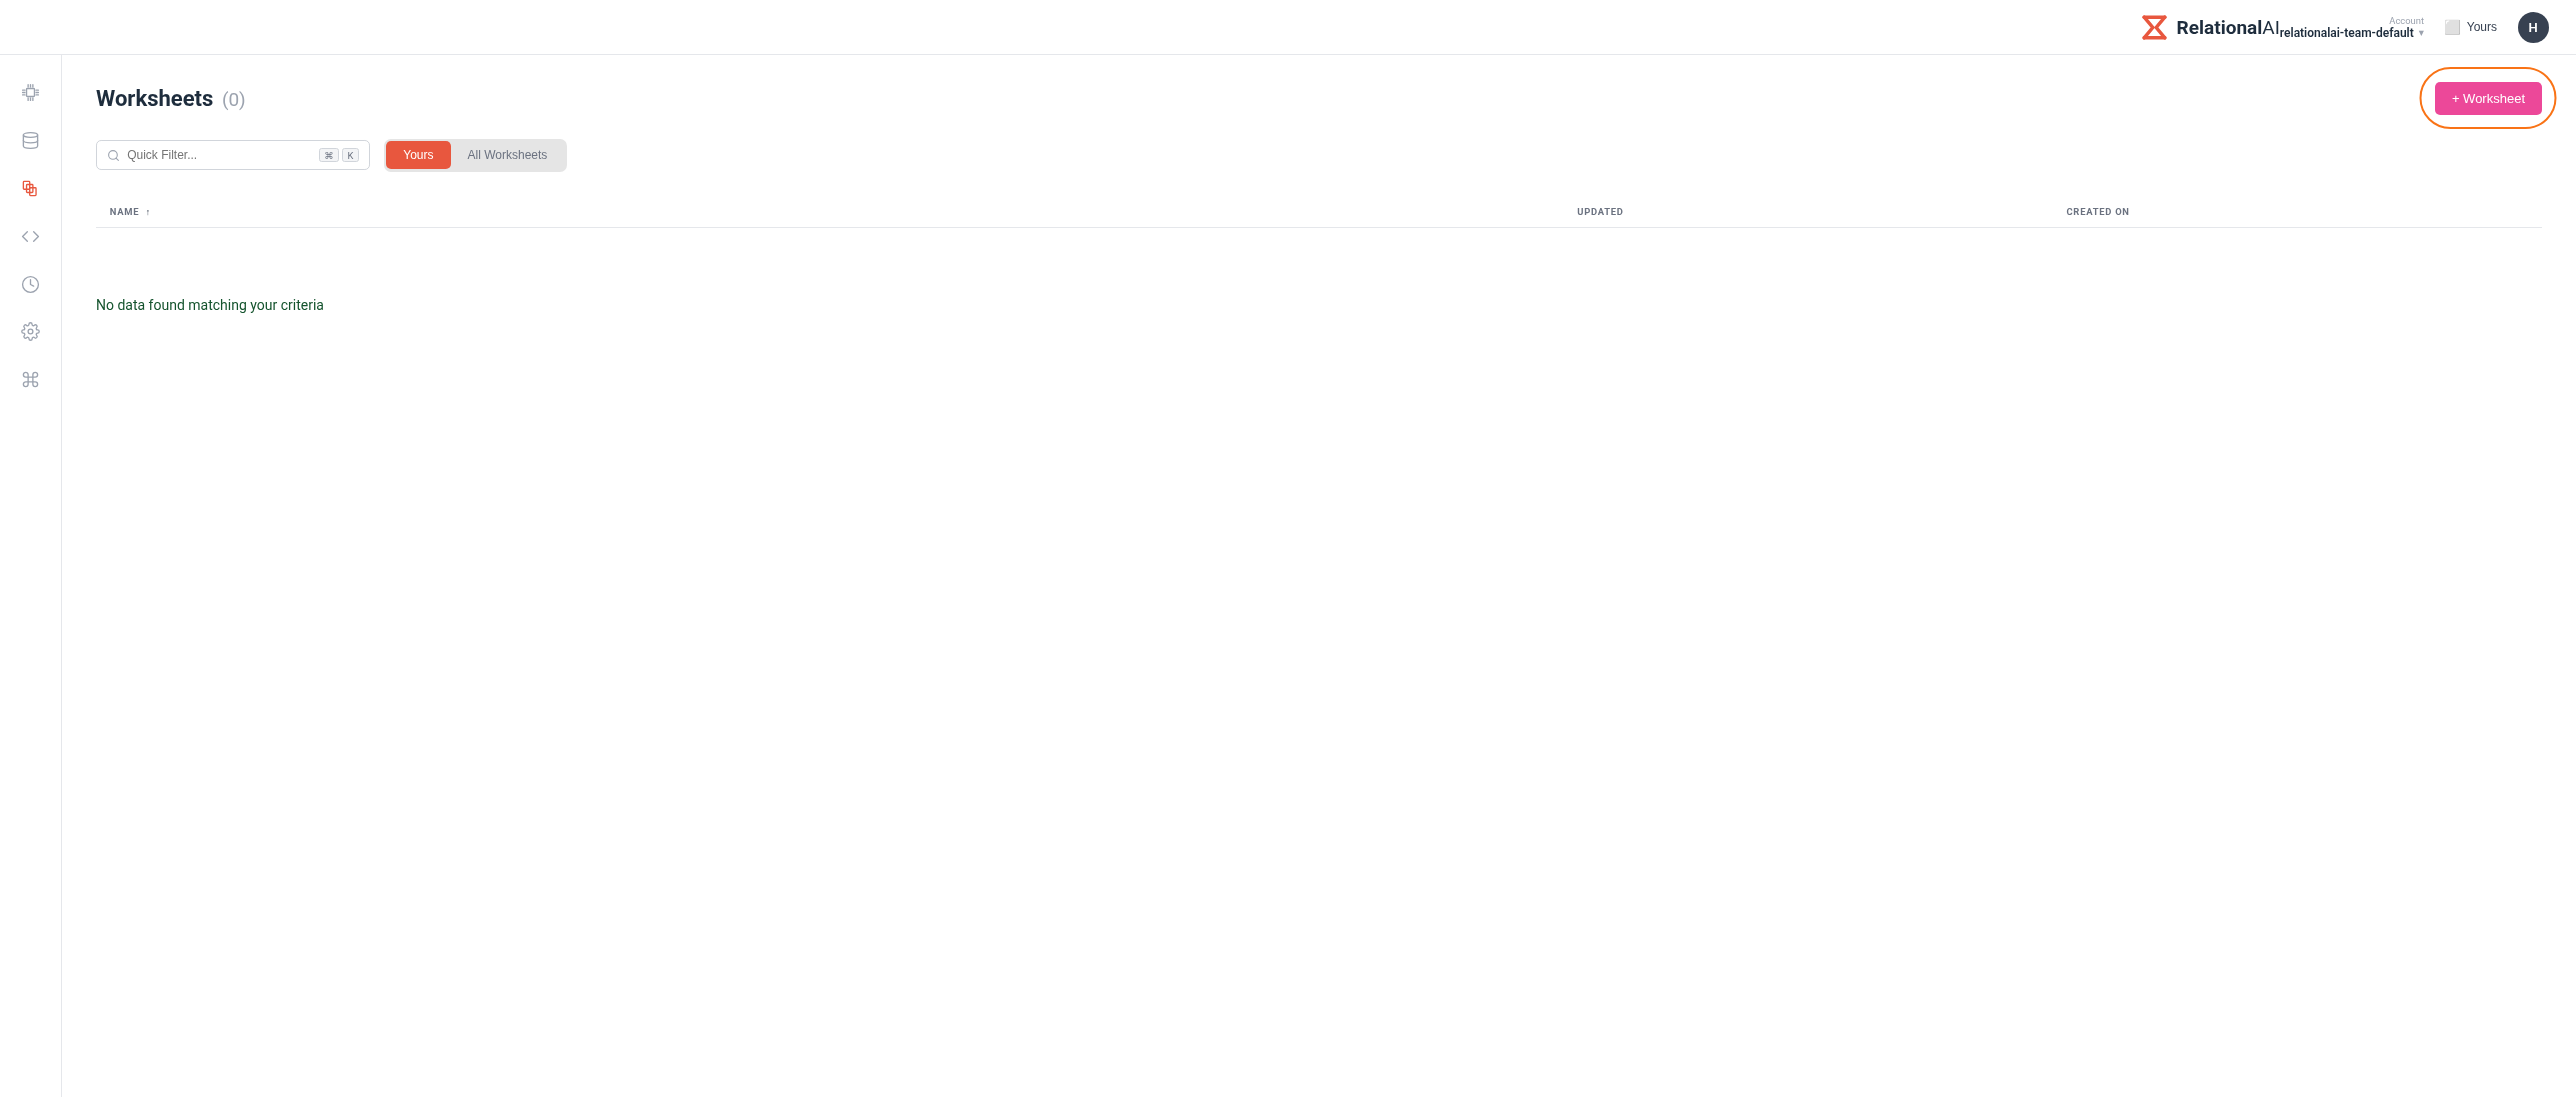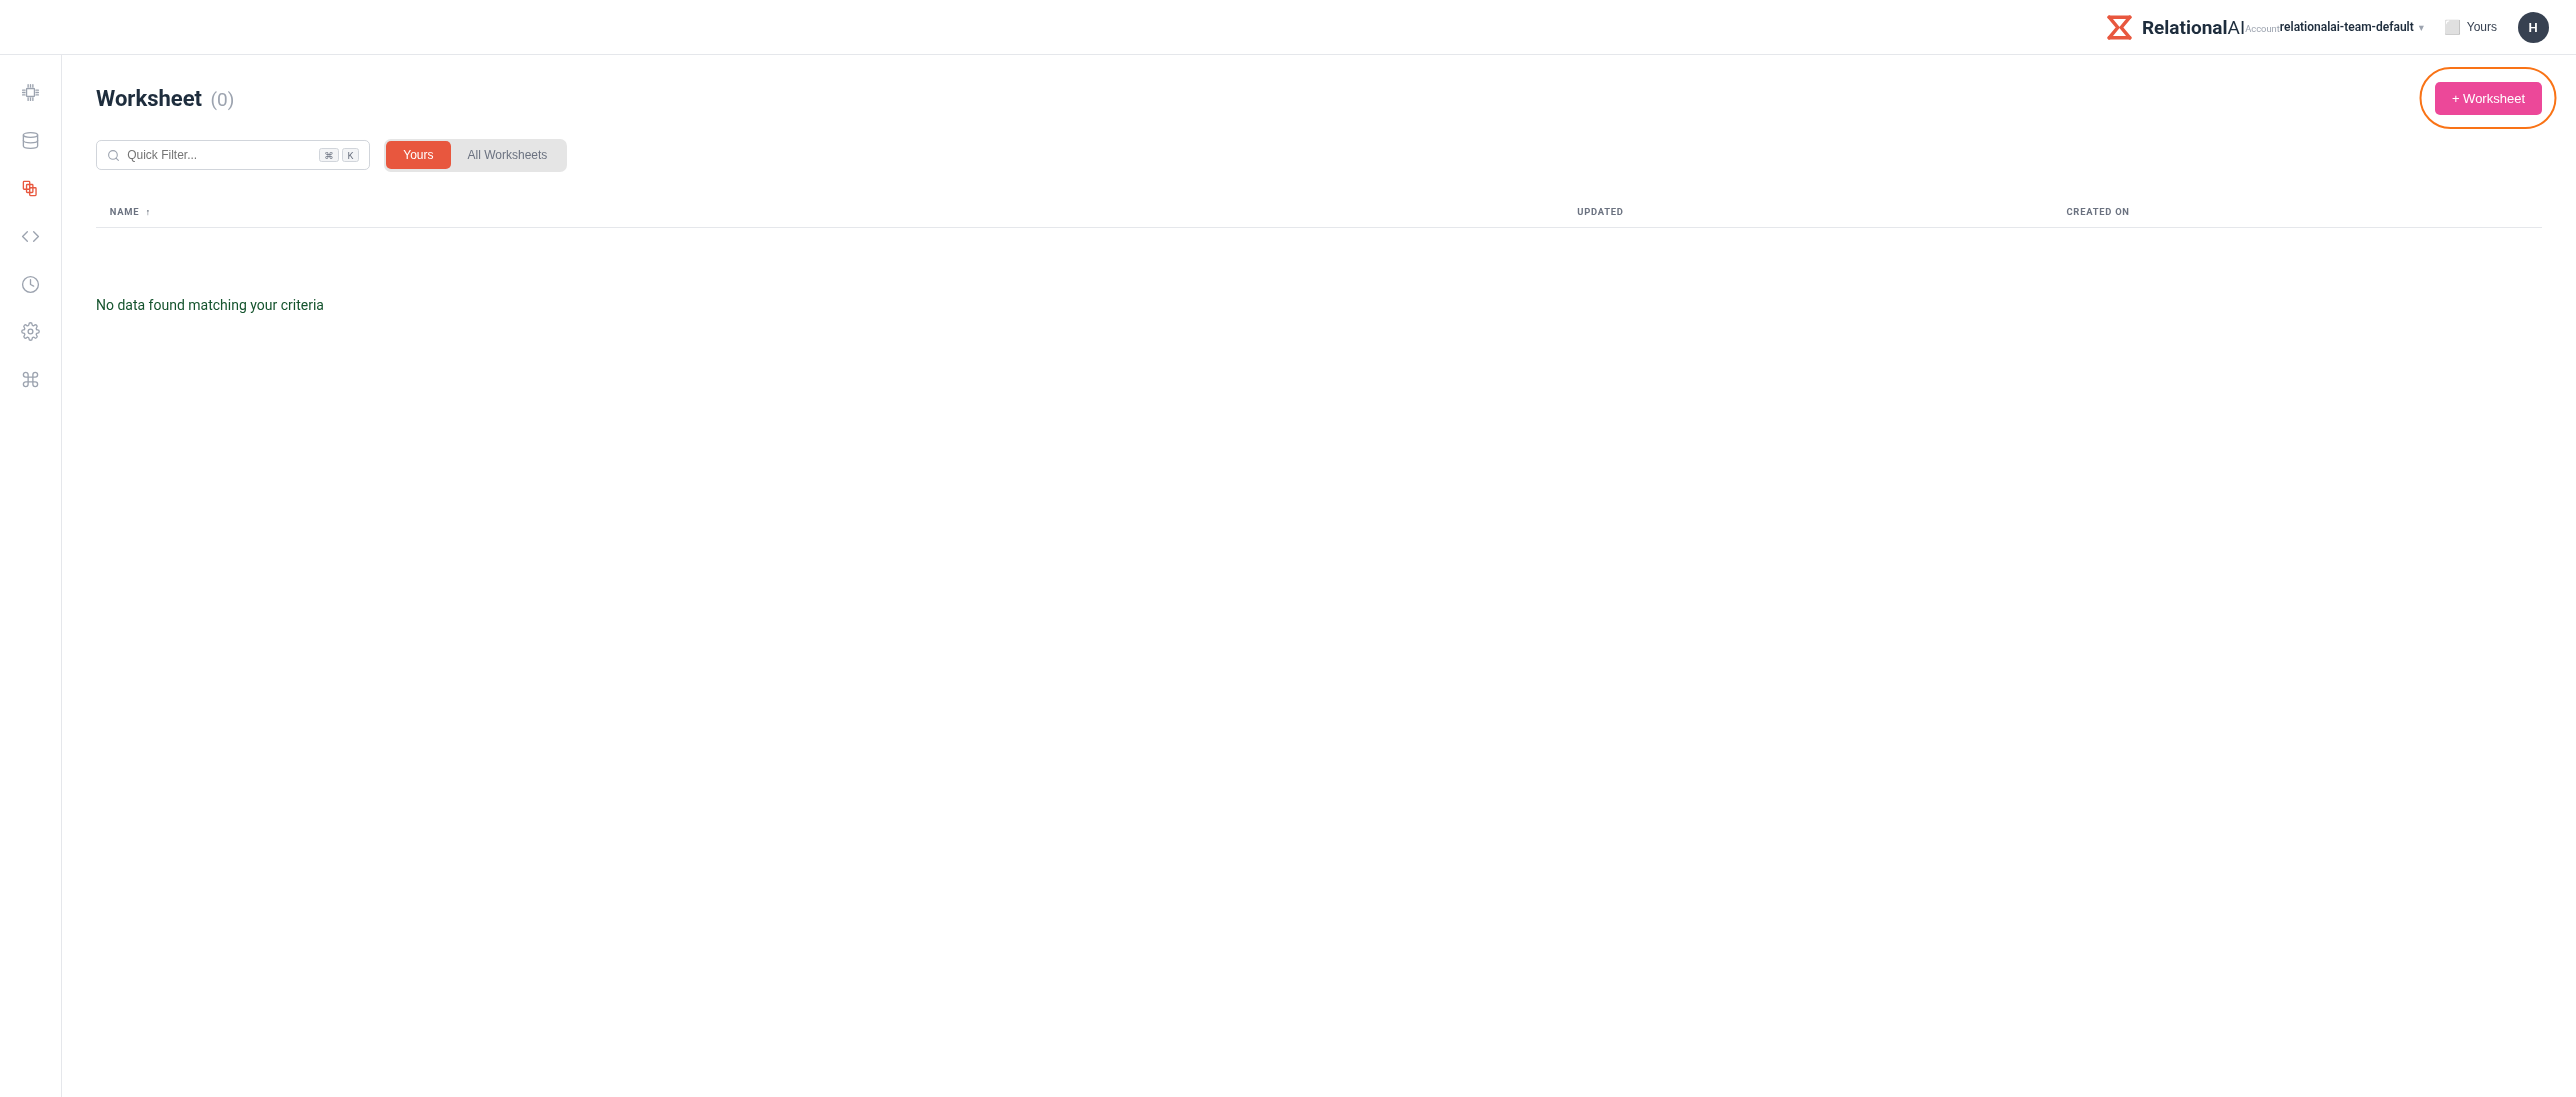--- a/index.html
+++ b/index.html
@@ -41,21 +41,21 @@
       font-weight: 700;
     }
 
     .topnav-right {
       display: flex;
       align-items: center;
       gap: 20.6px;
     }
     .account-selector {
       display: flex;
-      flex-direction: row;
+      flex-direction: column;
       align-items: flex-end;
       cursor: pointer;
     }
     .account-label {
       font-size: 9.4px;
       color: #9ca3af;
       text-transform: none;
     }
     .account-name-row {
       display: flex;
@@ -383,21 +383,21 @@
       <svg width="19" height="19" viewBox="0 0 24 24" fill="none" stroke="#9ca3af" stroke-width="1.7" stroke-linecap="round" stroke-linejoin="round">
         <path d="M18 3a3 3 0 0 0-3 3v12a3 3 0 0 0 3 3 3 3 0 0 0 3-3 3 3 0 0 0-3-3H6a3 3 0 0 0-3 3 3 3 0 0 0 3 3 3 3 0 0 0 3-3V6a3 3 0 0 0-3-3 3 3 0 0 0-3 3 3 3 0 0 0 3 3h12a3 3 0 0 0 3-3 3 3 0 0 0-3-3z"></path>
       </svg>
     </div>
   </aside>
 
   <main class="content">
 
     <div class="page-header">
       <h1 class="page-title">
-        <span>Worksheet</span>
+        <span>Worksheets</span>
         <span class="count-badge">(0)</span>
       </h1>
 
       <div class="add-btn-wrapper">
         <div class="add-btn-circle"></div>
         <button class="add-btn">
           <span>+ Worksheet</span>
         </button>
       </div>
     </div>

